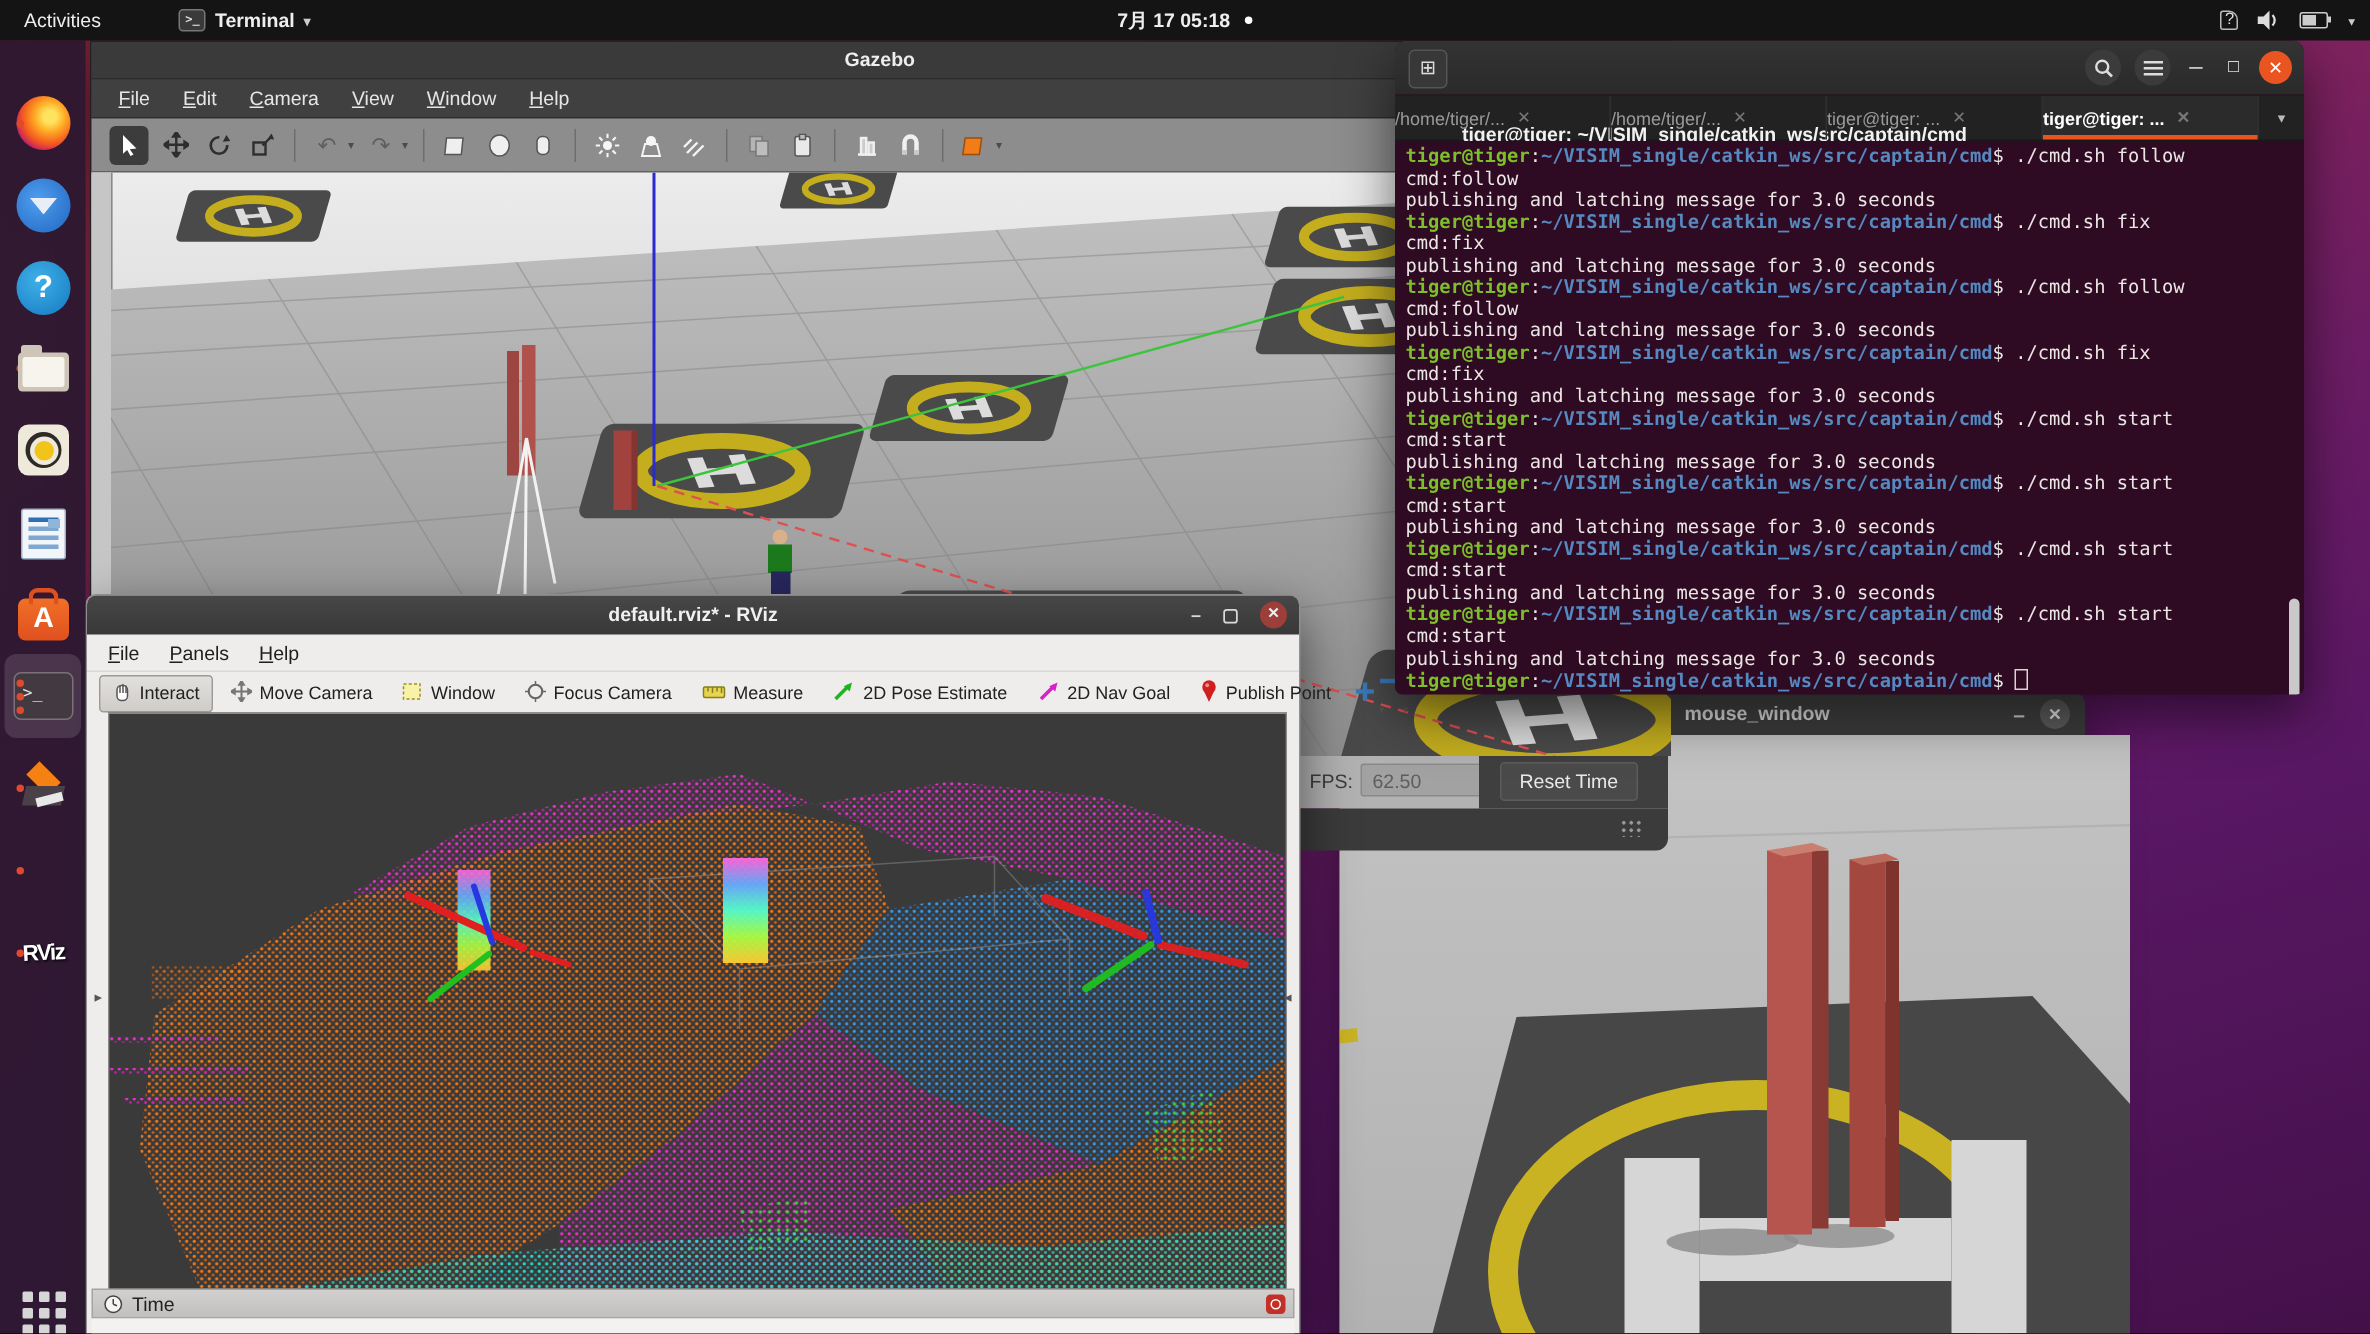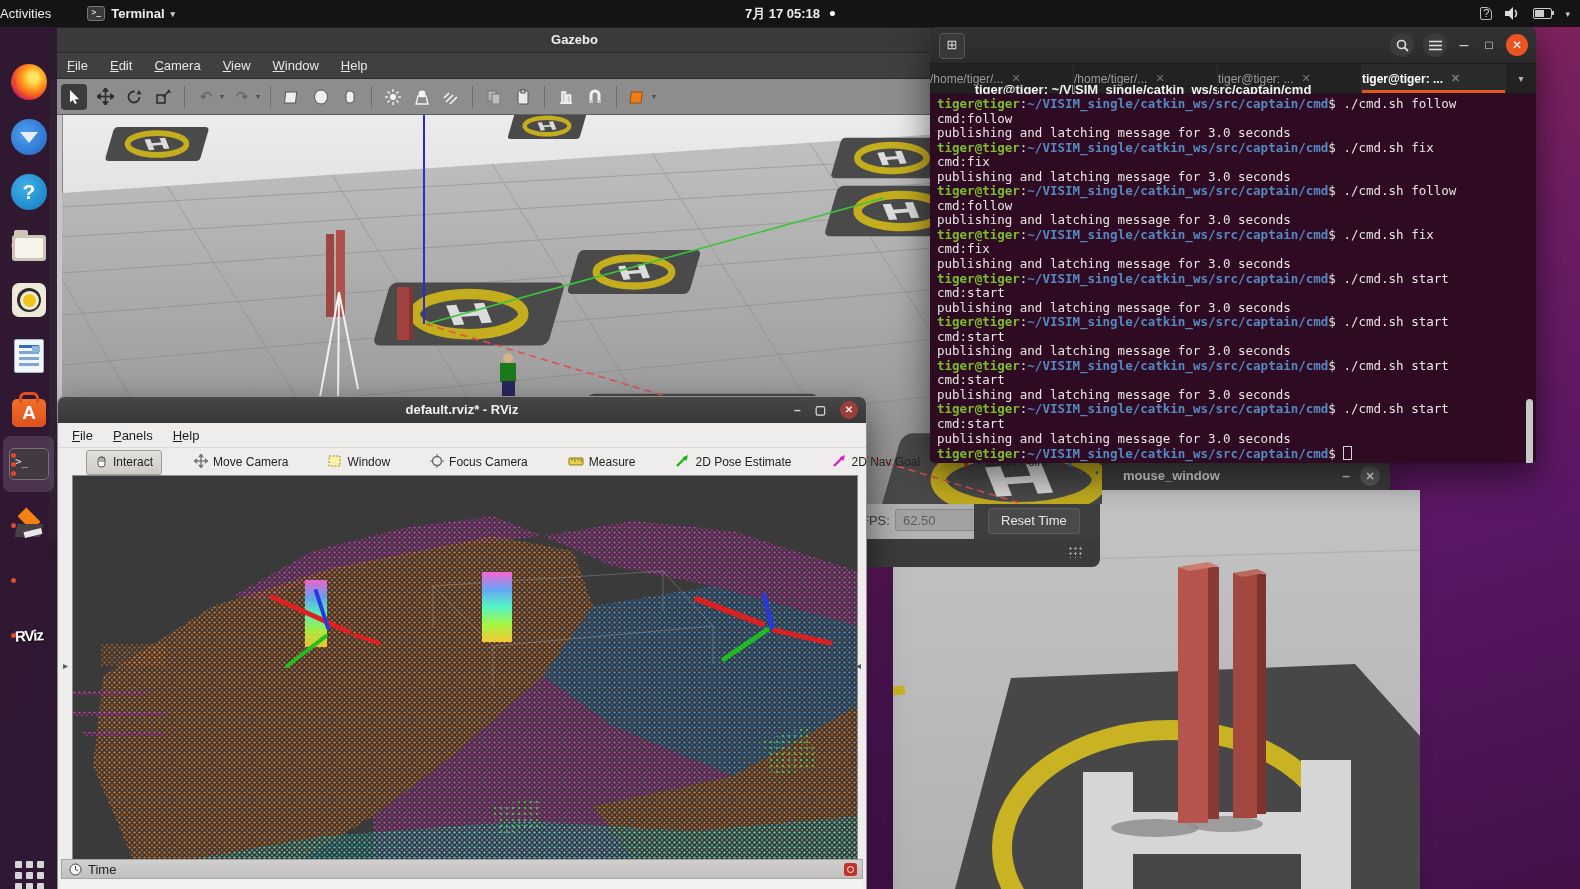--- a/index.html
+++ b/index.html
@@ -2,21 +2,21 @@
 <html><head>
 <meta charset="utf-8">
 <style>
   html,body{margin:0;padding:0;background:#000;}
   .screen{position:relative;width:1580px;height:889px;overflow:hidden;
     font-family:"Liberation Sans",sans-serif;
     background:linear-gradient(162deg,#6e1c2e 0%,#8e2847 14%,#85245a 32%,#6d1d64 52%,#591764 72%,#431049 100%);}
   
   .topbar{position:absolute;left:0;top:0;width:1580px;height:27px;background:#141414;color:#eee;
     display:flex;align-items:center;font-size:13px;z-index:60;}
-  .tb-activities{padding:0 0;}
+  .tb-activities{padding:0 16px;}
   .tb-appmenu{display:flex;align-items:center;gap:6px;margin-left:36px;font-weight:bold;}
   .tb-appicon{width:16px;height:13px;background:#3a3a3a;border:1px solid #777;border-radius:3px;
     color:#ddd;font-size:8px;line-height:11px;text-align:center;font-family:"DejaVu Sans Mono",monospace;}
   .tb-caret{font-size:9px;color:#ccc;}
   .tb-clock{position:absolute;left:50%;transform:translateX(-50%);display:flex;align-items:center;gap:10px;font-weight:bold;}
   .tb-dot{width:5px;height:5px;border-radius:50%;background:#fff;}
   .tb-right{position:absolute;right:10px;display:flex;align-items:center;gap:13px;}
   .tb-net{font-size:11px;color:#ddd;border:1px solid #bbb;border-radius:2px 6px 2px 2px;padding:0 2px;line-height:11px;}
   .tb-batt{width:17px;height:9px;border:1px solid #ccc;border-radius:2px;position:relative;}
   .tb-batt::after{content:"";position:absolute;right:-3px;top:2px;width:2px;height:4px;background:#ccc;}
@@ -63,21 +63,21 @@
   .mousewin{left:893px;top:462px;width:497px;height:427px;z-index:10;border-radius:7px 7px 0 0;}
   .mw-title{height:28px;background:linear-gradient(#454545,#3b3b3b);border-radius:7px 7px 0 0;position:relative;
     color:#dcdcdc;font-weight:bold;font-size:13px;}
   .mw-title .t{position:absolute;left:230px;top:6px;}
   .mw-btns{position:absolute;right:10px;top:3px;display:flex;gap:10px;align-items:center;height:22px;}
   .mw-min{color:#cfcfcf;font-size:14px;line-height:20px;}
   .mw-close{width:20px;height:20px;border-radius:50%;background:#5d5d5d;color:#e6e6e6;font-size:11px;
     display:flex;align-items:center;justify-content:center;}
   .mw-body{width:527px;height:399px;background:#bcbcbc;overflow:hidden;}
   
-  .gzwin{left:48px;top:27px;width:1053px;height:382px;z-index:20;background:#3a3a3a;border:1px solid #222;box-sizing:border-box;}
+  .gzwin{left:60px;top:27px;width:1053px;height:382px;z-index:20;background:#3a3a3a;border:1px solid #222;box-sizing:border-box;}
   .gz-title{height:24px;background:#3a3a3a;color:#eee;font-weight:bold;font-size:13px;text-align:center;line-height:24px;border-bottom:1px solid #2c2c2c;}
   .gz-menubar{height:25px;background:#404040;color:#e6e6e6;font-size:13px;display:flex;align-items:center;gap:22px;padding-left:18px;border-bottom:1px solid #2c2c2c;}
   .gz-menubar span::first-letter{text-decoration:underline;}
   .gz-toolbar{height:35px;background:#8d8d8d;border-bottom:1px solid #5f5f5f;display:flex;align-items:center;gap:7px;padding-left:12px;}
   .gz-tool{width:22px;height:22px;display:flex;align-items:center;justify-content:center;}
   .gz-tool.sel{background:#3c3c3c;border-radius:4px;width:26px;height:26px;}
   .gz-sep{width:1px;height:22px;background:#6e6e6e;margin:0 3px;}
   .gz-caret{font-size:8px;color:#4c4c4c;margin-left:-4px;}
   .gz-view{position:relative;height:389px;background:linear-gradient(#ececec,#bdbdbd);}
   .gz-leftstrip{position:absolute;left:0;top:0;width:13px;height:389px;background:#c6c6c6;border-right:1px solid #8a8a8a;}
@@ -95,21 +95,21 @@
   .rvwin{left:57px;top:396px;width:810px;height:500px;z-index:30;background:#efedeb;border:1px solid #8f8f8f;
     border-radius:7px 7px 0 0;box-sizing:border-box;}
   .rv-title{height:26px;background:linear-gradient(#474747,#383838);border-radius:6px 6px 0 0;position:relative;
     color:#f0f0f0;font-weight:bold;font-size:13px;text-align:center;line-height:26px;}
   .rv-btns{position:absolute;right:8px;top:0;height:26px;display:flex;align-items:center;gap:14px;}
   .rv-min,.rv-max{color:#d8d8d8;font-size:12px;}
   .rv-close{width:18px;height:18px;border-radius:50%;background:#9c3f3a;color:#eee;font-size:10px;display:flex;align-items:center;justify-content:center;}
   .rv-menubar{height:24px;display:flex;align-items:center;gap:20px;padding-left:14px;font-size:13px;color:#1e1e1e;}
   .rv-menubar span::first-letter{text-decoration:underline;}
   .rv-toolbar{height:28px;display:flex;align-items:center;gap:4px;padding-left:8px;font-size:12px;color:#222;border-top:1px solid #dad7d4;}
-  .rv-tool{display:flex;align-items:center;gap:5px;padding:3px 8px;border-radius:3px;white-space:nowrap;margin-left:20px;}
+  .rv-tool{display:flex;align-items:center;gap:5px;padding:3px 8px;border-radius:3px;white-space:nowrap;}
   .rv-tool.active{background:linear-gradient(#e2e0dd,#cfccc8);border:1px solid #9a9a9a;}
   .rv-spacer{flex:1;}
   .rv-mini{display:flex;align-items:center;gap:2px;margin-right:6px;}
   .rv-view{position:absolute;left:14px;top:78px;width:784px;height:383px;background:#3a3a3a;border:1px solid #8a8a8a;}
   .rv-edge{position:absolute;top:258px;width:11px;height:22px;color:#555;font-size:10px;line-height:22px;text-align:center;}
   .rv-timebar{position:absolute;left:3px;top:462px;width:802px;height:20px;background:linear-gradient(#d2d0ce,#c2c0be);
     border:1px solid #a6a4a2;display:flex;align-items:center;gap:6px;padding-left:7px;font-size:13px;color:#222;box-sizing:border-box;}
   .rv-timeclose{position:absolute;right:5px;width:13px;height:13px;border-radius:3px;background:#c33028;display:flex;align-items:center;justify-content:center;}
   .rv-timeclose i{width:5px;height:5px;border:1.5px solid #fff;border-radius:50%;}
   .rv-timebody{position:absolute;left:3px;top:482px;width:802px;height:18px;background:#f3f2f0;}

